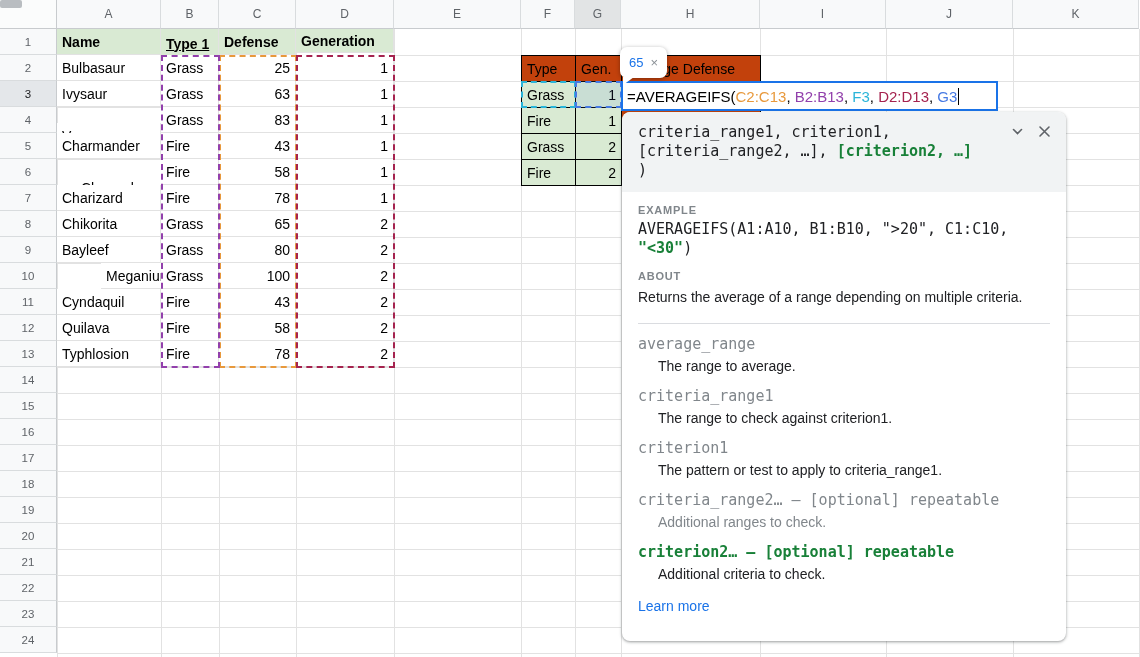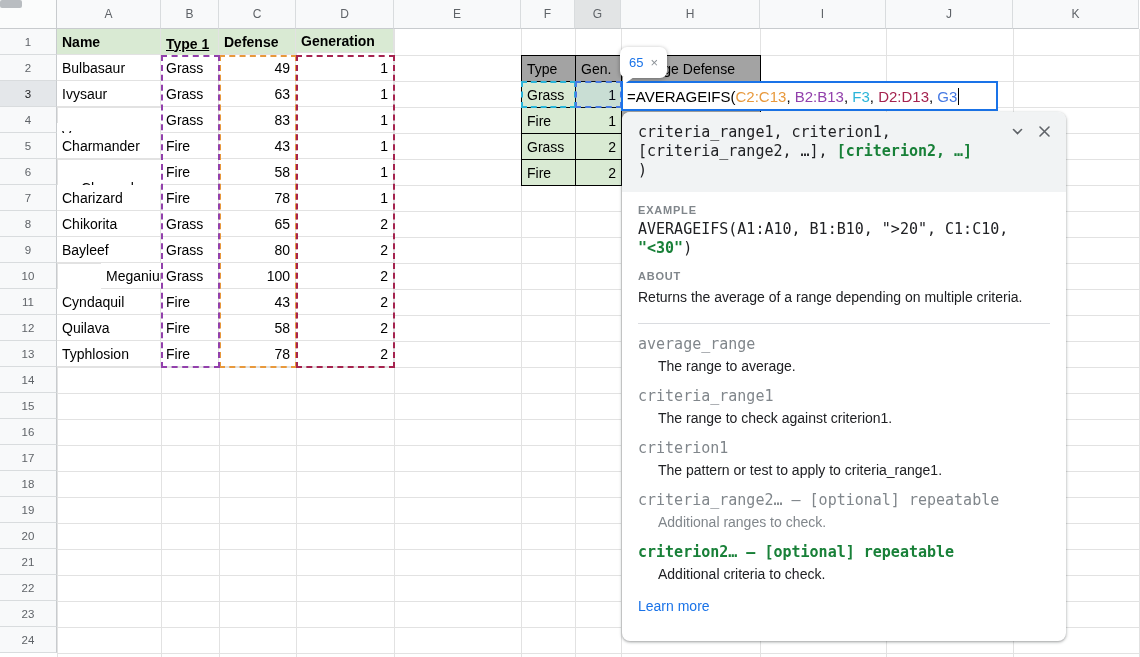--- a/index.html
+++ b/index.html
@@ -24,21 +24,21 @@
   .cell{position:absolute;box-sizing:border-box;background:#fff;display:flex;align-items:center;
       padding:0 5px;font-size:14px;color:#000;white-space:nowrap;overflow:hidden;
       border-right:1px solid #E2E2E2;border-bottom:1px solid #E2E2E2;z-index:2;}
   .cell.num{justify-content:flex-end;}
   .cell.hdr{background:#D9EAD3;font-weight:bold;}
   
   .dash{position:absolute;box-sizing:border-box;border:2px dashed;pointer-events:none;}
   
   #stable{position:absolute;left:521px;top:55px;width:240px;height:131px;box-sizing:border-box;
       border-top:1px solid #000;border-left:1px solid #000;z-index:2;}
-  .scell{position:absolute;box-sizing:border-box;background:#a3a3a3;display:flex;align-items:center;
+  .scell{position:absolute;box-sizing:border-box;background:#c2410c;display:flex;align-items:center;
       padding:0 5px;font-size:14px;color:#000;white-space:nowrap;overflow:hidden;
       border-right:1px solid #000;border-bottom:1px solid #000;}
   .scell.green{background:#D9EAD3;}
   .scell.num{justify-content:flex-end;}
   
   #chip{position:absolute;left:620px;top:47px;height:31px;background:#fff;border-radius:7px;
       box-shadow:0 1px 4px rgba(0,0,0,.35);display:flex;align-items:center;padding:0 9px;
       z-index:9;font-size:13px;}
   #chip::after{content:"";position:absolute;left:3px;bottom:-7px;width:0;height:0;
       border-top:8px solid #fff;border-right:11px solid transparent;}
@@ -216,21 +216,21 @@
     <div class="rh" style="left: 0px; top: 549px; height: 26px;">21</div>
     <div class="rh" style="left: 0px; top: 575px; height: 26px;">22</div>
     <div class="rh" style="left: 0px; top: 601px; height: 26px;">23</div>
     <div class="rh" style="left: 0px; top: 627px; height: 26px;">24</div>
     <div class="cell hdr" style="left: 57px; top: 29px; width: 104px; height: 26px;">Name</div>
     <div class="cell hdr" style="left: 161px; top: 28px; width: 58px; height: 32px; text-decoration: underline;">Type 1</div>
     <div class="cell hdr" style="left: 219px; top: 29px; width: 77px; height: 26px;">Defense</div>
     <div class="cell hdr" style="left: 296px; top: 29px; width: 98px; height: 24px;">Generation</div>
     <div class="cell" style="left: 57px; top: 55px; width: 104px; height: 26px;">Bulbasaur</div>
     <div class="cell" style="left: 161px; top: 55px; width: 58px; height: 26px;">Grass</div>
-    <div class="cell num" style="left: 219px; top: 55px; width: 77px; height: 26px;">49</div>
+    <div class="cell num" style="left: 219px; top: 55px; width: 77px; height: 26px;">25</div>
     <div class="cell num" style="left: 296px; top: 55px; width: 98px; height: 26px;">1</div>
     <div class="cell" style="left: 57px; top: 81px; width: 104px; height: 26px;">Ivysaur</div>
     <div class="cell" style="left: 161px; top: 81px; width: 58px; height: 26px;">Grass</div>
     <div class="cell num" style="left: 219px; top: 81px; width: 77px; height: 26px;">63</div>
     <div class="cell num" style="left: 296px; top: 81px; width: 98px; height: 26px;">1</div>
     <div class="cell" style="left: 57px; top: 123px; width: 104px; height: 26px;">Venusaur</div>
     <div class="cell" style="left: 161px; top: 107px; width: 58px; height: 26px;">Grass</div>
     <div class="cell num" style="left: 219px; top: 107px; width: 77px; height: 26px;">83</div>
     <div class="cell num" style="left: 296px; top: 107px; width: 98px; height: 26px;">1</div>
     <div class="cell" style="left: 57px; top: 133px; width: 104px; height: 26px;">Charmander</div>

